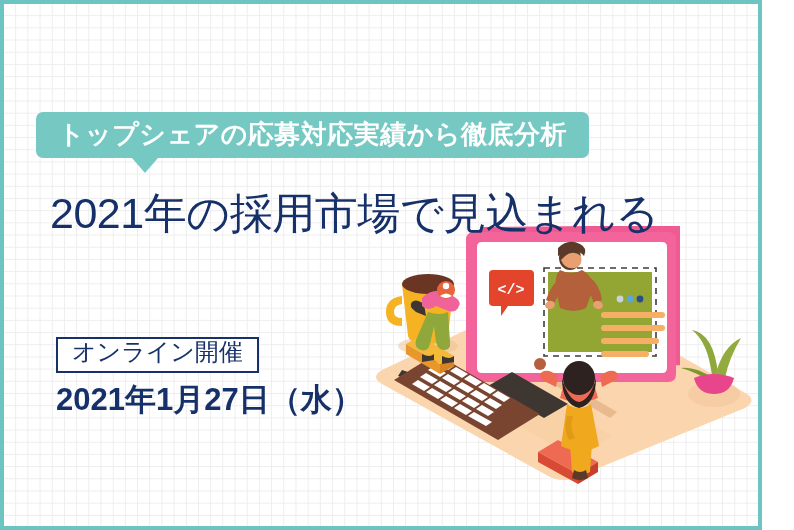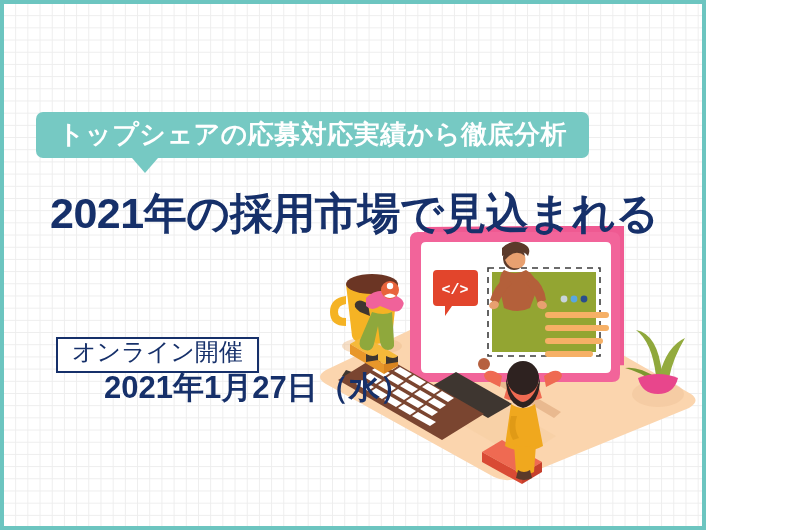--- a/index.html
+++ b/index.html
@@ -3,21 +3,21 @@
 <meta charset="utf-8">
 <title>Webinar Banner</title>
 <style>
   html,body{margin:0;padding:0;}
   body{
     width:794px;height:530px;overflow:hidden;
     font-family:"Liberation Sans","DejaVu Sans",sans-serif;
     background:#ffffff;
   }
   #banner{
-    position:relative;width:706px;height:530px;
+    position:relative;width:762px;height:530px;
     box-sizing:border-box;
     border:4px solid #6cc5c0;
     background-color:#ffffff;
     background-image:
       linear-gradient(to right, #ededed 1.4px, transparent 1.4px),
       linear-gradient(to bottom, #ededed 1.4px, transparent 1.4px);
     background-size:12.2px 12.2px;
     background-position:-1px -1px;
     overflow:hidden;
   }
@@ -42,21 +42,21 @@
     border-left:13px solid transparent;
     border-right:13px solid transparent;
     border-top:15px solid #76c9c3;
   }
 
   
   .title{
     position:absolute;left:46px;top:182px;
     color:#16306a;
     font-size:43px;
-    font-weight:700;
+    font-weight:400;
     line-height:1.26;
     letter-spacing:-0.5px;
     white-space:nowrap;
     z-index:4;
   }
   .title-line{display:block;}
 
   
   .online-box{
     position:absolute;left:52px;top:333px;
@@ -66,29 +66,28 @@
     font-size:24px;
     font-weight:400;
     padding:0 14px 6px 14px;
     line-height:1.1;
     white-space:nowrap;
     z-index:4;
   }
 
   
   .date-block{
-    position:absolute;left:52px;top:364px;
+    position:absolute;left:52px;top:376px;
     color:#16306a;
     font-size:31px;
     font-weight:700;
     line-height:1.28;
     letter-spacing:0px;
     white-space:nowrap;
     z-index:4;
-    margin-left:48px;
   }
   .date-line{display:block;}
 
   
   .illu{
     position:absolute;right:-4px;bottom:32px;
     width:400px;height:268px;
     z-index:2;
   }
   .illu svg{display:block;width:100%;height:100%;}

